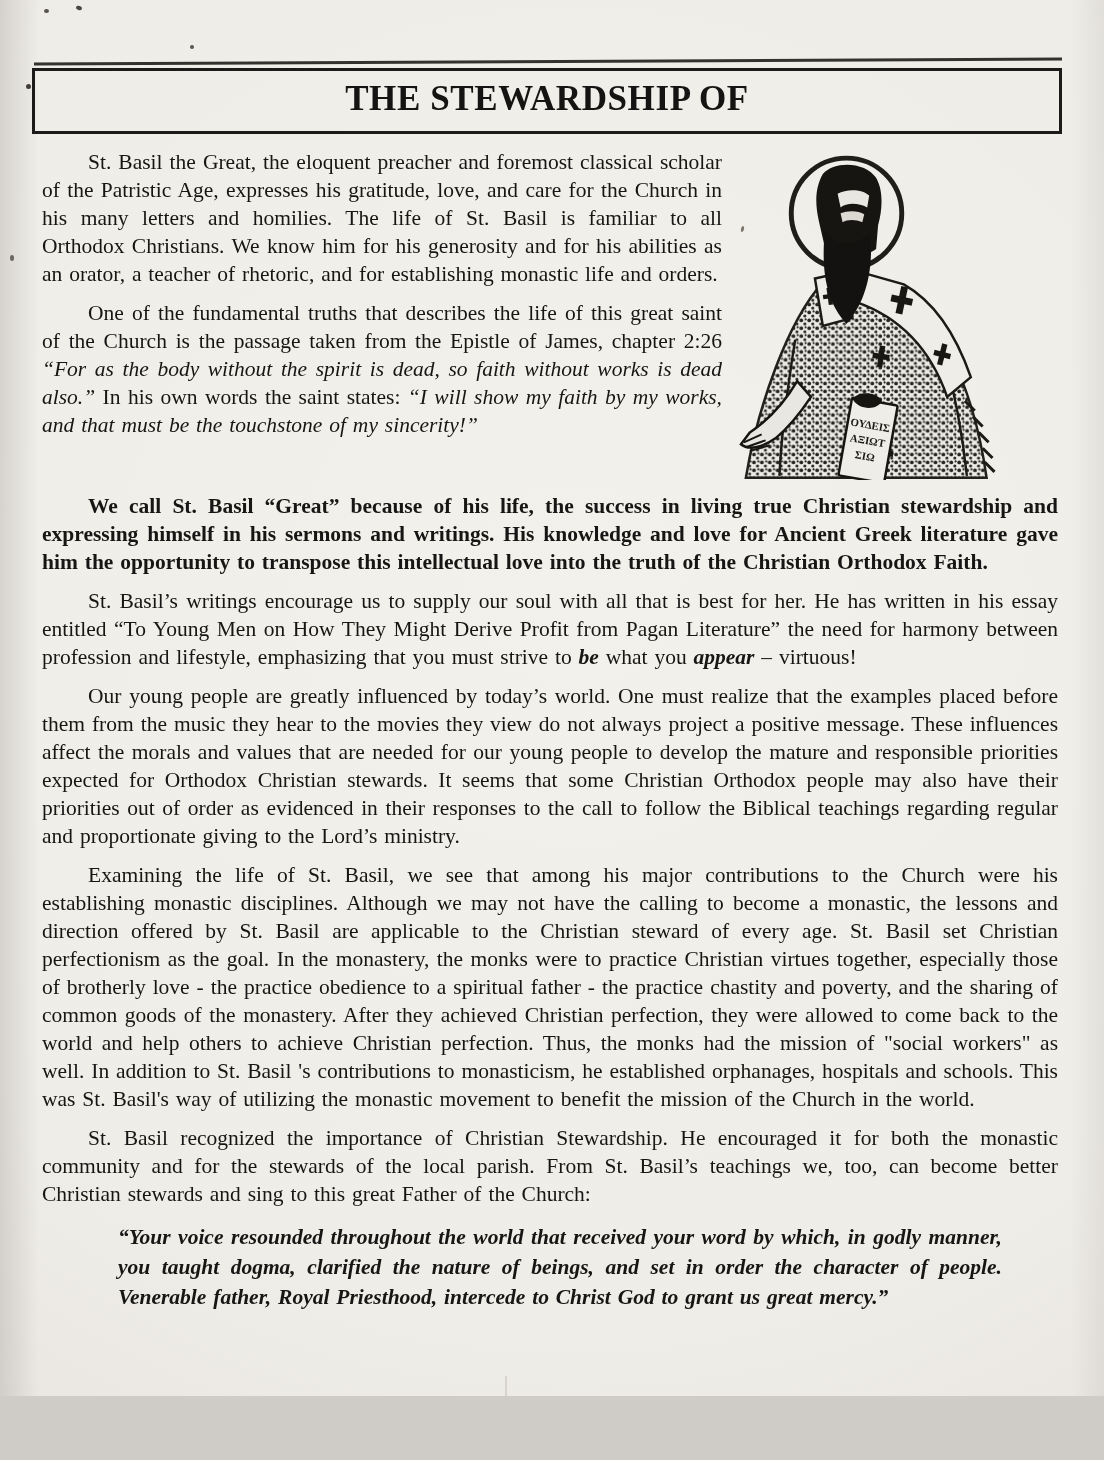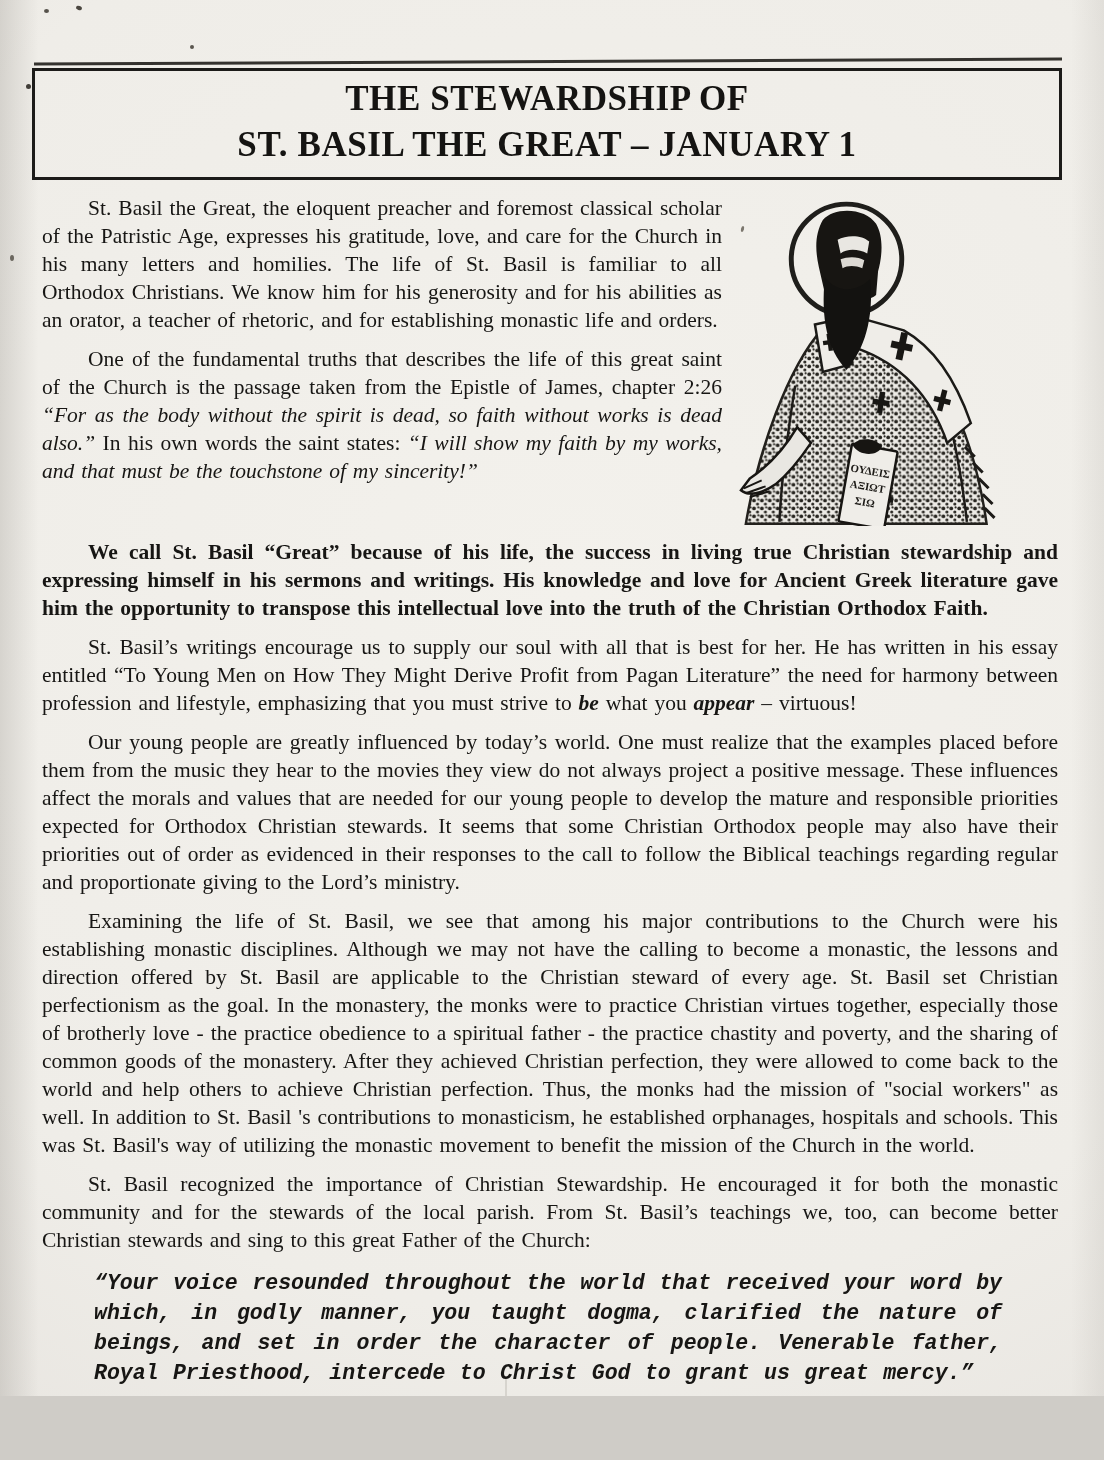--- a/index.html
+++ b/index.html
@@ -23,22 +23,22 @@
     margin-left:-10px;width:1030px;box-sizing:border-box;
     border:3px solid #1c1b19;padding:5px 12px 9px;
   }
   .title-line{
     text-align:center;font-weight:bold;font-size:35px;line-height:46px;
     letter-spacing:.6px;color:#151412;
   }
   .article{margin-top:14px;font-size:21.5px;line-height:28px;text-align:justify;word-spacing:1.5px;}
   .article p{margin:2px 0 11px 0;text-indent:46px;}
   .article p.quote{
-    margin:14px 56px 0 52px;text-indent:0;
-    font-weight:bold;font-style:italic;font-size:21.5px;line-height:30px;font-family:Liberation Mono, monospace;
+    margin:14px 56px 0 76px;text-indent:0;
+    font-weight:bold;font-style:italic;font-size:21.5px;line-height:30px;
   }
   .article p:nth-of-type(3){clear:both;font-weight:bold;}
   .run-i{font-style:italic;}
   .run-bi{font-style:italic;font-weight:bold;}
   figure.saint{
     float:right;width:322px;height:332px;margin:2px 0 10px 14px;padding:0;
     display:flex;justify-content:flex-end;align-items:flex-start;
   }
   figure.saint svg{margin-right:26px;}
   .speck{position:absolute;border-radius:50%;}
@@ -63,21 +63,20 @@
   <span class="speck s4"></span>
   <span class="speck s5"></span>
   <span class="speck s6"></span>
   <span class="speck s7"></span>
   <div class="crease"></div>
 
   <div class="content">
 
     <div class="title-box">
       <div class="title-line">THE STEWARDSHIP OF</div>
-      <div class="title-line">ST. BASIL THE GREAT – JANUARY 1</div>
     </div>
 
     <div class="article">
 
       <figure class="saint">
         <svg width="300" height="330" viewBox="0 0 300 330" aria-hidden="true">
           <defs>
             <pattern id="spk" width="8" height="8" patternUnits="userSpaceOnUse">
               <rect width="8" height="8" fill="#edebe6"></rect>
               <circle cx="2.2" cy="2.4" r="1.9" fill="#26241f"></circle>

